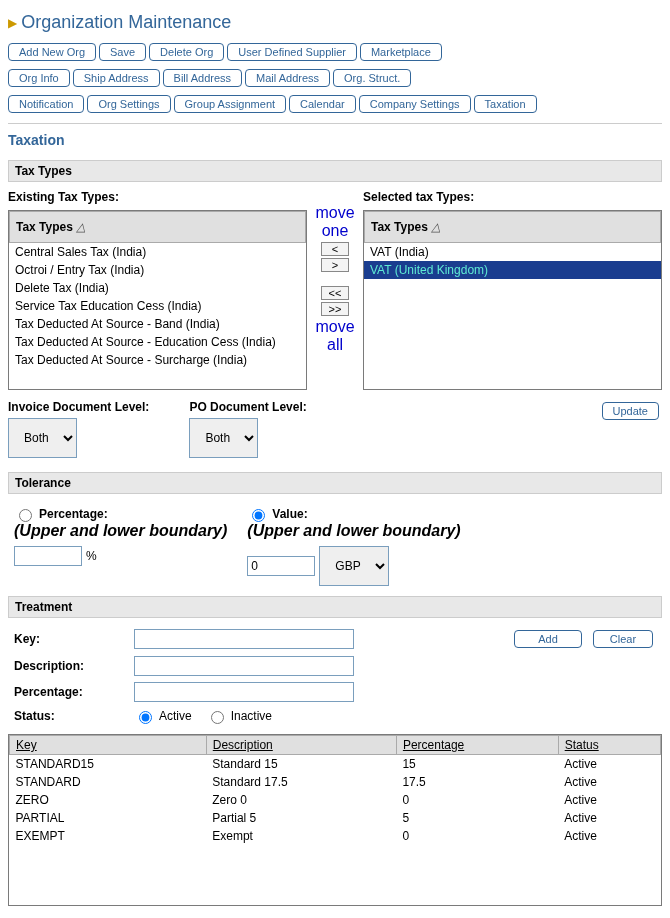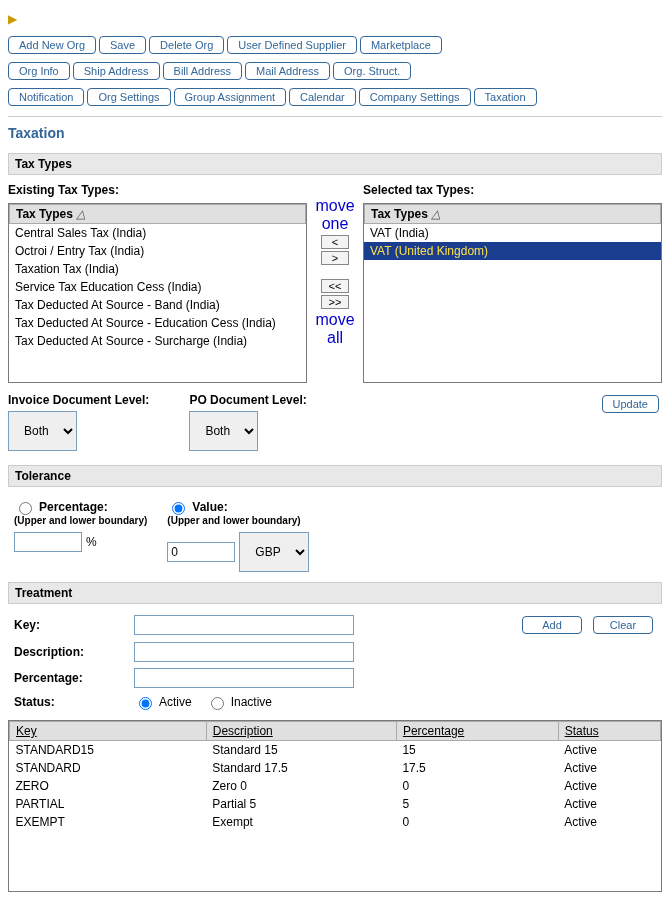--- a/index.html
+++ b/index.html
@@ -66,31 +66,31 @@
   .list-box {
     border: 1px solid #7a7a7a;
     height: 180px;
     background: #fff;
     overflow-y: scroll;
     box-sizing: border-box;
   }
   .list-header {
     background: #e0e0e0;
     border: 1px solid #aaa;
-    padding: 2px 6px;
+    padding: 8px 6px;
     font-weight: bold;
   }
   .list-header .sort { font-style: italic; font-weight: normal; color:#555;}
   .list-item {
     padding: 2px 6px;
     cursor: default;
   }
   .list-item.selected {
     background: #1a3d8f;
-    color: #fde047;
+    color: #5eead4;
   }
   .mover {
     text-align: center;
     width: 44px;
     padding-top: 12px;
   }
   .mover .lbl {
     color: #0000cc;
     font-size: 16px;
     margin: 2px 0;
@@ -123,21 +123,21 @@
   }
   .update-wrap { margin-left: auto; }
   .tolerance-body {
     display: flex;
     gap: 20px;
     align-items: flex-start;
     padding: 4px 0 10px 6px;
   }
   .tol-col { }
   .tol-head { display:flex; align-items:center; gap:4px; font-weight:bold;}
-  .tol-sub { font-size:10px; font-weight:bold;}
+  .tol-sub { font-size:16px; font-weight:bold;font-style:italic;}
   .tol-row { margin-top:6px; display:flex; align-items:center; gap:4px;}
   input.txt {
     border: 1px solid #7a9ebd;
     padding: 2px 3px;
     font-size: 12px;
     font-family: inherit;
   }
   .treatment-form {
     display: grid;
     grid-template-columns: 110px 220px 1fr;
@@ -170,20 +170,21 @@
   }
   table.grid td {
     padding: 2px 6px;
   }
 </style>
 </head>
 <body>
 
 <div class="page-title">
   <span class="tri">▶</span>
+  <span>Organization Maintenance</span>
 </div>
 
 <div class="btn-row" id="row1"><button class="std">Add New Org</button><button class="std">Save</button><button class="std">Delete Org</button><button class="std">User Defined Supplier</button><button class="std">Marketplace</button></div>
 <div class="btn-row" id="row2"><button class="std">Org Info</button><button class="std">Ship Address</button><button class="std">Bill Address</button><button class="std">Mail Address</button><button class="std">Org. Struct.</button></div>
 <div class="btn-row" id="row3"><button class="std">Notification</button><button class="std">Org Settings</button><button class="std">Group Assignment</button><button class="std">Calendar</button><button class="std">Company Settings</button><button class="std">Taxation</button></div>
 
 <hr class="sep">
 
 <div class="section-title">Taxation</div>
 
@@ -192,21 +193,21 @@
 <div class="dual-list">
   <div class="list-side">
     <div class="list-label">Existing Tax Types:</div>
     <div class="list-box">
       <div class="list-header">
         <span>Tax Types</span> <span class="sort">△</span>
       </div>
       <div id="existing-items">
           <div class="list-item">Central Sales Tax (India)</div>
           <div class="list-item">Octroi / Entry Tax (India)</div>
-          <div class="list-item">Taxation Tax (India)</div>
+          <div class="list-item">Delete Tax (India)</div>
           <div class="list-item">Service Tax Education Cess (India)</div>
           <div class="list-item">Tax Deducted At Source - Band (India)</div>
           <div class="list-item">Tax Deducted At Source - Education Cess (India)</div>
           <div class="list-item">Tax Deducted At Source - Surcharge (India)</div>
         </div>
     </div>
   </div>
 
   <div class="mover">
     <div class="lbl">move one</div>
@@ -270,21 +271,21 @@
       <select class="std" id="cur-select"><option value="GBP">GBP</option></select>
     </div>
   </div>
 </div>
 
 <div class="section-header">Treatment</div>
 <div class="treatment-form">
   <div class="flab">Key:</div>
   <input class="txt" style="">
   <div class="treatment-btns">
-    <button class="std" style="width:60px">Add</button>
+    <button class="std" style="width:68px">Add</button>
     <button class="std" style="width:60px">Clear</button>
   </div>
 
   <div class="flab">Description:</div>
   <input class="txt" style="">
   <div></div>
 
   <div class="flab">Percentage:</div>
   <input class="txt" style="">
   <div></div>

